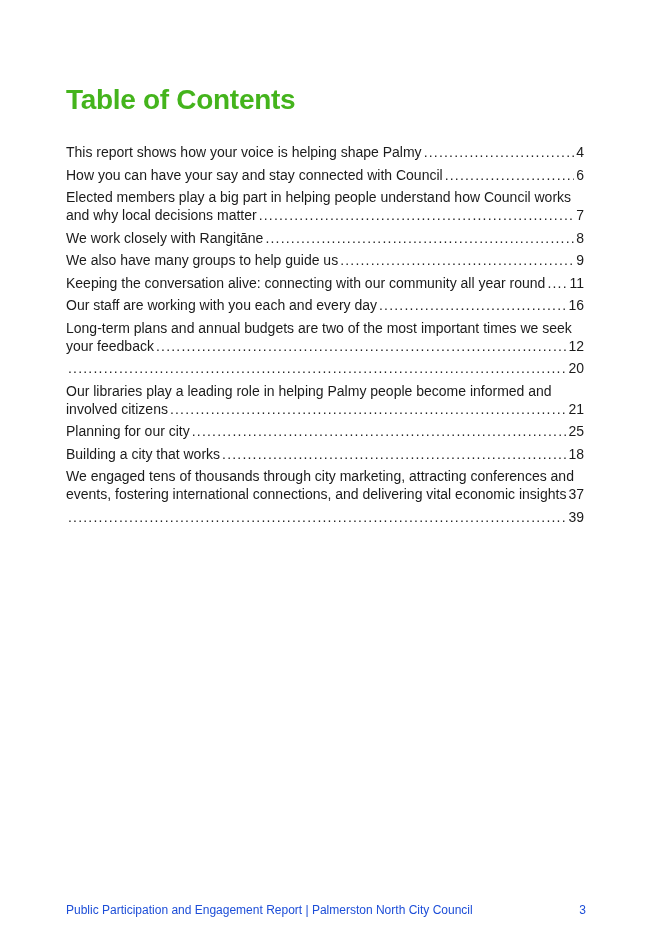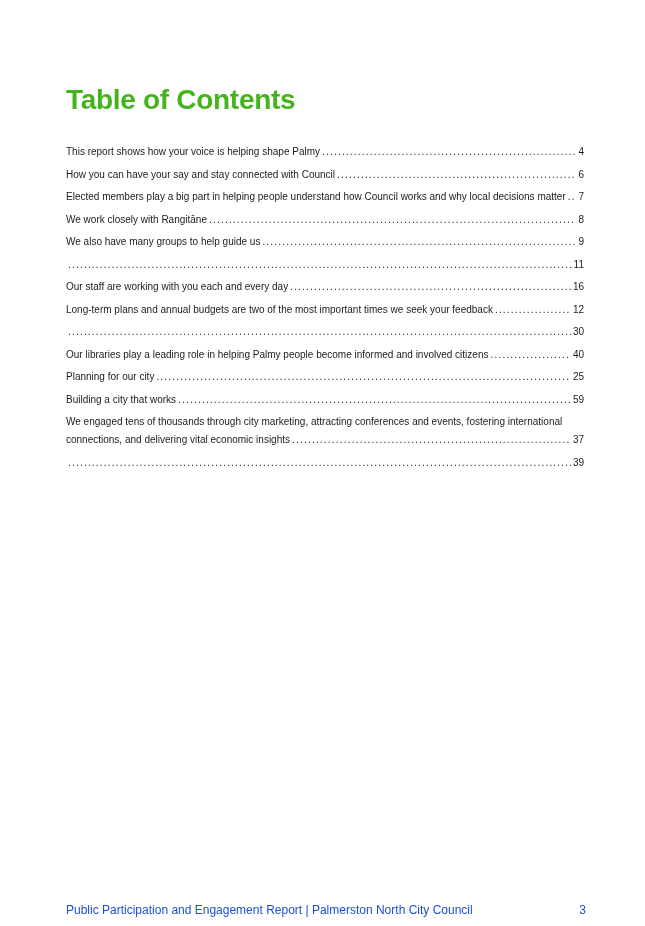--- a/index.html
+++ b/index.html
@@ -23,21 +23,21 @@
     margin: 0 0 27px 0;
     font-size: 28px;
     line-height: 32px;
     font-weight: 700;
     letter-spacing: -0.3px;
   }
   .toc { display: block; }
   .toc-entry {
     position: relative;
     overflow: hidden;
-    font-size: 10px;
+    font-size: 14px;
     line-height: 18px;
     margin-bottom: 4.5px;
   }
   .toc-text { }
   .toc-dots {
     display: inline-block;
     width: 0;
     margin-left: 2px;
     white-space: nowrap;
     overflow: visible;
@@ -73,27 +73,27 @@
 
 <div class="doc-page">
   <div class="doc-content">
     <h1 class="doc-title" style="color: rgb(68, 180, 28);">Table of Contents</h1>
     <nav class="toc" id="toc">
         <div class="toc-entry"><span class="toc-text">This report shows how your voice is helping shape Palmy</span><span class="toc-dots"></span><span class="toc-page">4</span></div>
         <div class="toc-entry"><span class="toc-text">How you can have your say and stay connected with Council</span><span class="toc-dots"></span><span class="toc-page">6</span></div>
         <div class="toc-entry"><span class="toc-text">Elected members play a big part in helping people understand how Council works and why local decisions matter</span><span class="toc-dots"></span><span class="toc-page">7</span></div>
         <div class="toc-entry"><span class="toc-text">We work closely with Rangitāne</span><span class="toc-dots"></span><span class="toc-page">8</span></div>
         <div class="toc-entry"><span class="toc-text">We also have many groups to help guide us</span><span class="toc-dots"></span><span class="toc-page">9</span></div>
-        <div class="toc-entry"><span class="toc-dots"></span><span class="toc-page">11</span></div>
+        <div class="toc-entry"><span class="toc-text">Keeping the conversation alive: connecting with our community all year round</span><span class="toc-dots"></span><span class="toc-page">11</span></div>
         <div class="toc-entry"><span class="toc-text">Our staff are working with you each and every day</span><span class="toc-dots"></span><span class="toc-page">16</span></div>
         <div class="toc-entry"><span class="toc-text">Long-term plans and annual budgets are two of the most important times we seek your feedback</span><span class="toc-dots"></span><span class="toc-page">12</span></div>
-        <div class="toc-entry"><span class="toc-dots"></span><span class="toc-page">30</span></div>
-        <div class="toc-entry"><span class="toc-text">Our libraries play a leading role in helping Palmy people become informed and involved citizens</span><span class="toc-dots"></span><span class="toc-page">40</span></div>
+        <div class="toc-entry"><span class="toc-dots"></span><span class="toc-page">20</span></div>
+        <div class="toc-entry"><span class="toc-text">Our libraries play a leading role in helping Palmy people become informed and involved citizens</span><span class="toc-dots"></span><span class="toc-page">21</span></div>
         <div class="toc-entry"><span class="toc-text">Planning for our city</span><span class="toc-dots"></span><span class="toc-page">25</span></div>
-        <div class="toc-entry"><span class="toc-text">Building a city that works</span><span class="toc-dots"></span><span class="toc-page">59</span></div>
+        <div class="toc-entry"><span class="toc-text">Building a city that works</span><span class="toc-dots"></span><span class="toc-page">18</span></div>
         <div class="toc-entry"><span class="toc-text">We engaged tens of thousands through city marketing, attracting conferences and events, fostering international connections, and delivering vital economic insights</span><span class="toc-dots"></span><span class="toc-page">37</span></div>
         <div class="toc-entry"><span class="toc-dots"></span><span class="toc-page">39</span></div>
       </nav>
   </div>
   <footer class="doc-footer">
     <span>Public Participation and Engagement Report | Palmerston North City Council</span>
     <span>3</span>
   </footer>
 </div>
 

